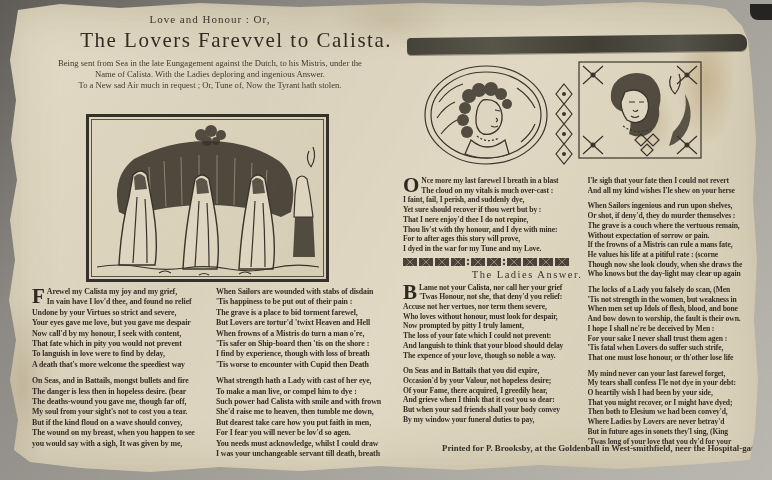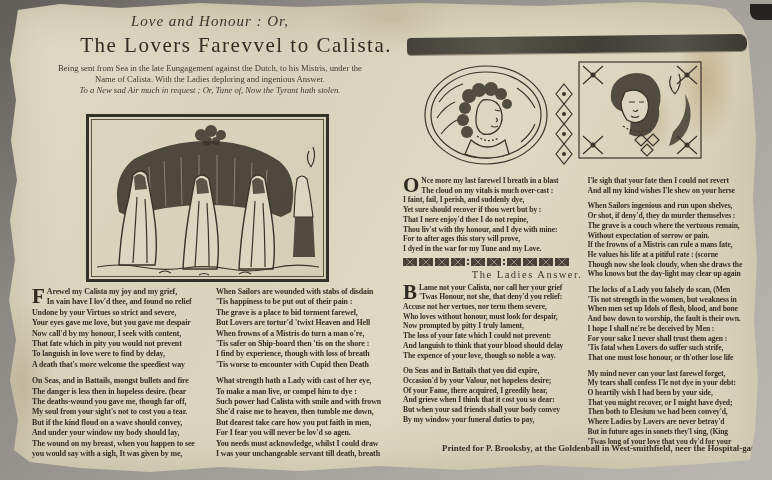--- a/index.html
+++ b/index.html
@@ -17,24 +17,24 @@
   }
   .stain{position:absolute;pointer-events:none;}
   .stain-a{left:676px;top:36px;width:60px;height:110px;background:radial-gradient(ellipse at 50% 40%,rgba(158,116,58,.33),rgba(158,116,58,0) 70%);}
   .stain-b{left:628px;top:86px;width:46px;height:70px;background:radial-gradient(ellipse,rgba(150,110,55,.22),rgba(150,110,55,0) 70%);}
   .stain-c{left:-6px;top:300px;width:60px;height:170px;background:radial-gradient(ellipse,rgba(120,95,55,.20),rgba(120,95,55,0) 72%);}
   .stain-d{left:330px;top:-10px;width:120px;height:60px;background:radial-gradient(ellipse,rgba(130,105,60,.14),rgba(130,105,60,0) 72%);}
   .scan-artifact{position:absolute;right:0;top:4px;width:22px;height:16px;background:#262420;border-radius:0 0 0 8px;}
 
   
   .header{position:absolute;left:28px;top:13px;width:364px;text-align:center;}
-  .overtitle{font-style:italic;font-size:15px;letter-spacing:1px;color:#3a342b;}
+  .overtitle{font-size:11px;letter-spacing:1px;color:#3a342b;}
   .main-title{font-size:21px;letter-spacing:1.5px;margin-top:3px;color:#322c23;white-space:nowrap;text-align:right;}
   .subtitle{font-size:8.6px;margin-top:5px;line-height:10.5px;color:#403a30;}
-  .tune{font-size:8.6px;font-style:italic;margin-top:1px;color:#403a30;}
+  .tune{font-size:8.6px;margin-top:1px;color:#403a30;}
 
   
   .woodcut-frame{
     position:absolute;left:86px;top:114px;width:243px;height:168px;
     border:3px solid #34302a;outline:1px solid #5a5344;outline-offset:-6px;
     background:linear-gradient(120deg,#ddd5bf,#d6cdb5);
     box-sizing:border-box;
   }
   .woodcut-frame svg{display:block;width:100%;height:100%;}
 
@@ -163,21 +163,20 @@
             <div class="vline">Now call'd by my honour, I seek with content,</div>
             <div class="vline">That fate which in pity you would not prevent</div>
             <div class="vline">To languish in love were to find by delay,</div>
             <div class="vline">A death that's more welcome the speediest way</div>
             <div class="vline"></div>
             <div class="vline">On Seas, and in Battails, mongst bullets and fire</div>
             <div class="vline">The danger is less then in hopeless desire.  (bear</div>
             <div class="vline">The deaths-wound you gave me, though far off,</div>
             <div class="vline">My soul from your sight's not to cost you a tear.</div>
             <div class="vline">But if the kind floud on a wave should convey,</div>
-            <div class="vline">And under your window my body should lay,</div>
             <div class="vline">The wound on my breast, when you happen to see</div>
             <div class="vline">you would say with a sigh, It was given by me,</div>
           </div>
       </div>
     </div>
     <div class="col">
       <div>
           <div class="vline">When Sailors are wounded with stabs of disdain</div>
           <div class="vline">'Tis happiness to be put out of their pain :</div>
           <div class="vline">The grave is a place to bid torment farewel,</div>

